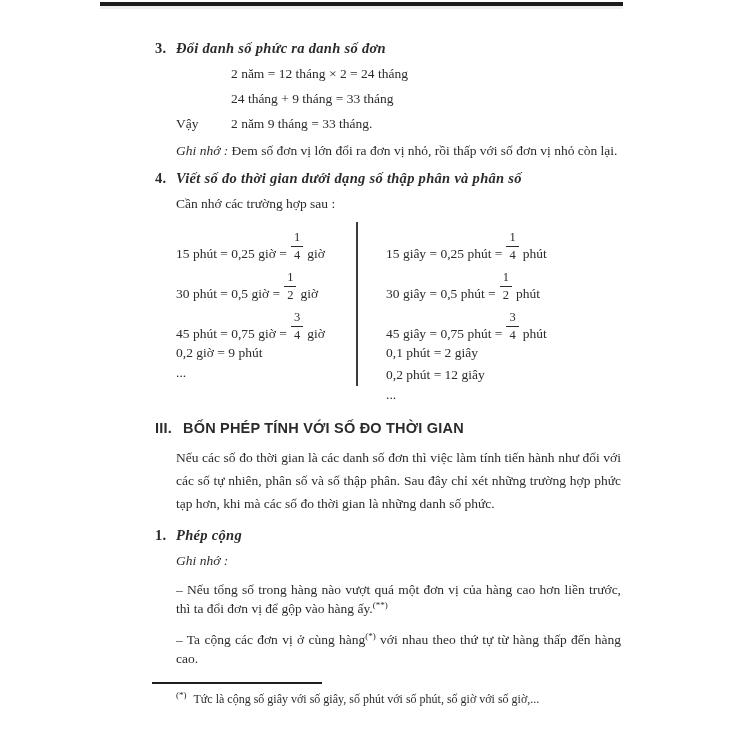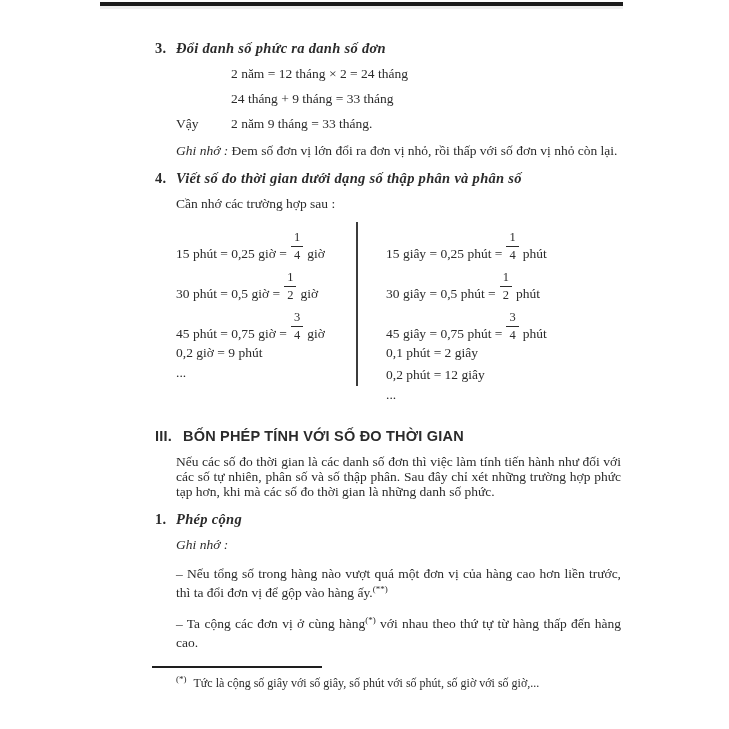--- a/index.html
+++ b/index.html
@@ -102,31 +102,31 @@
   .frac .fn {
     border-bottom: 1px solid #2b2b2b;
     padding: 0 3px 1px 3px;
   }
   .frac .fd { padding-top: 1px; }
   
   .roman-heading {
     font-family: "Liberation Sans", "DejaVu Sans", sans-serif;
     font-weight: bold;
     font-size: 14.5px;
-    margin: 24px 0 10px 0;
+    margin: 16px 0 10px 0;
     letter-spacing: 0.2px;
   }
   .roman-num {
     display: inline-block;
     width: 28px;
     margin-left: -21px;
   }
   .body-para {
     margin: 0 0 12px 0;
-    line-height: 15px;
+    line-height: 23px;
     text-align: justify;
   }
   .rule-para {
     margin: 0 0 12px 0;
     line-height: 19px;
     text-align: justify;
   }
   sup.marker {
     font-size: 9px;
     vertical-align: super;

